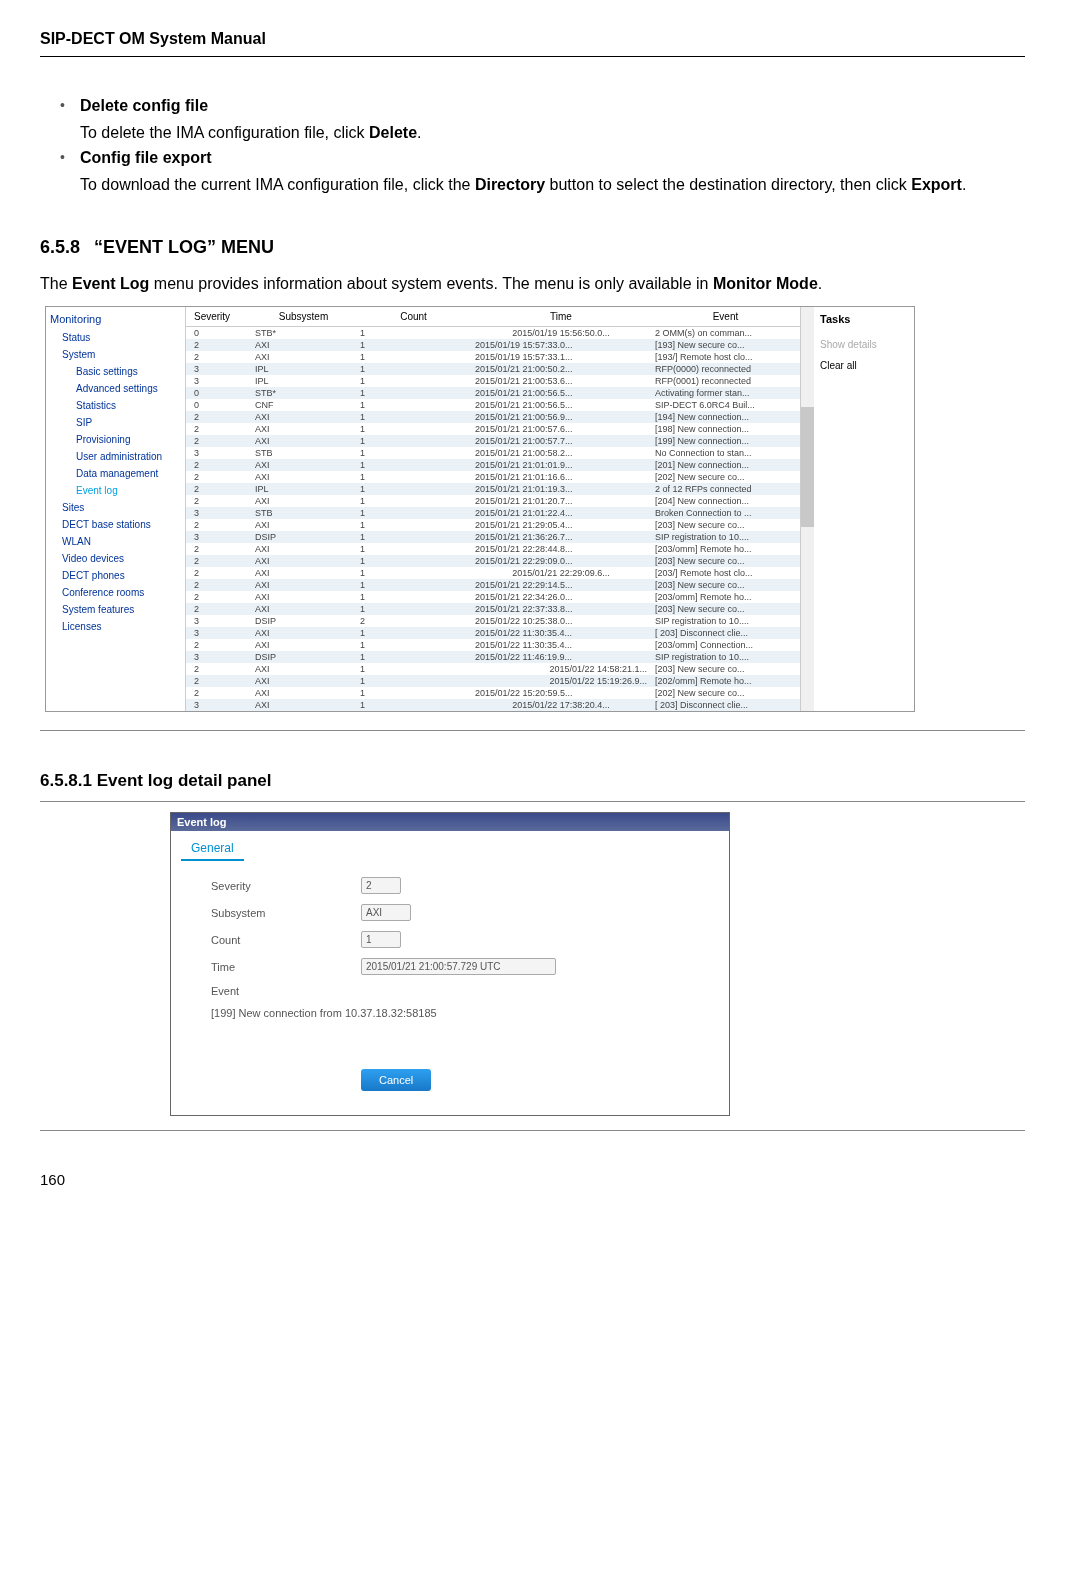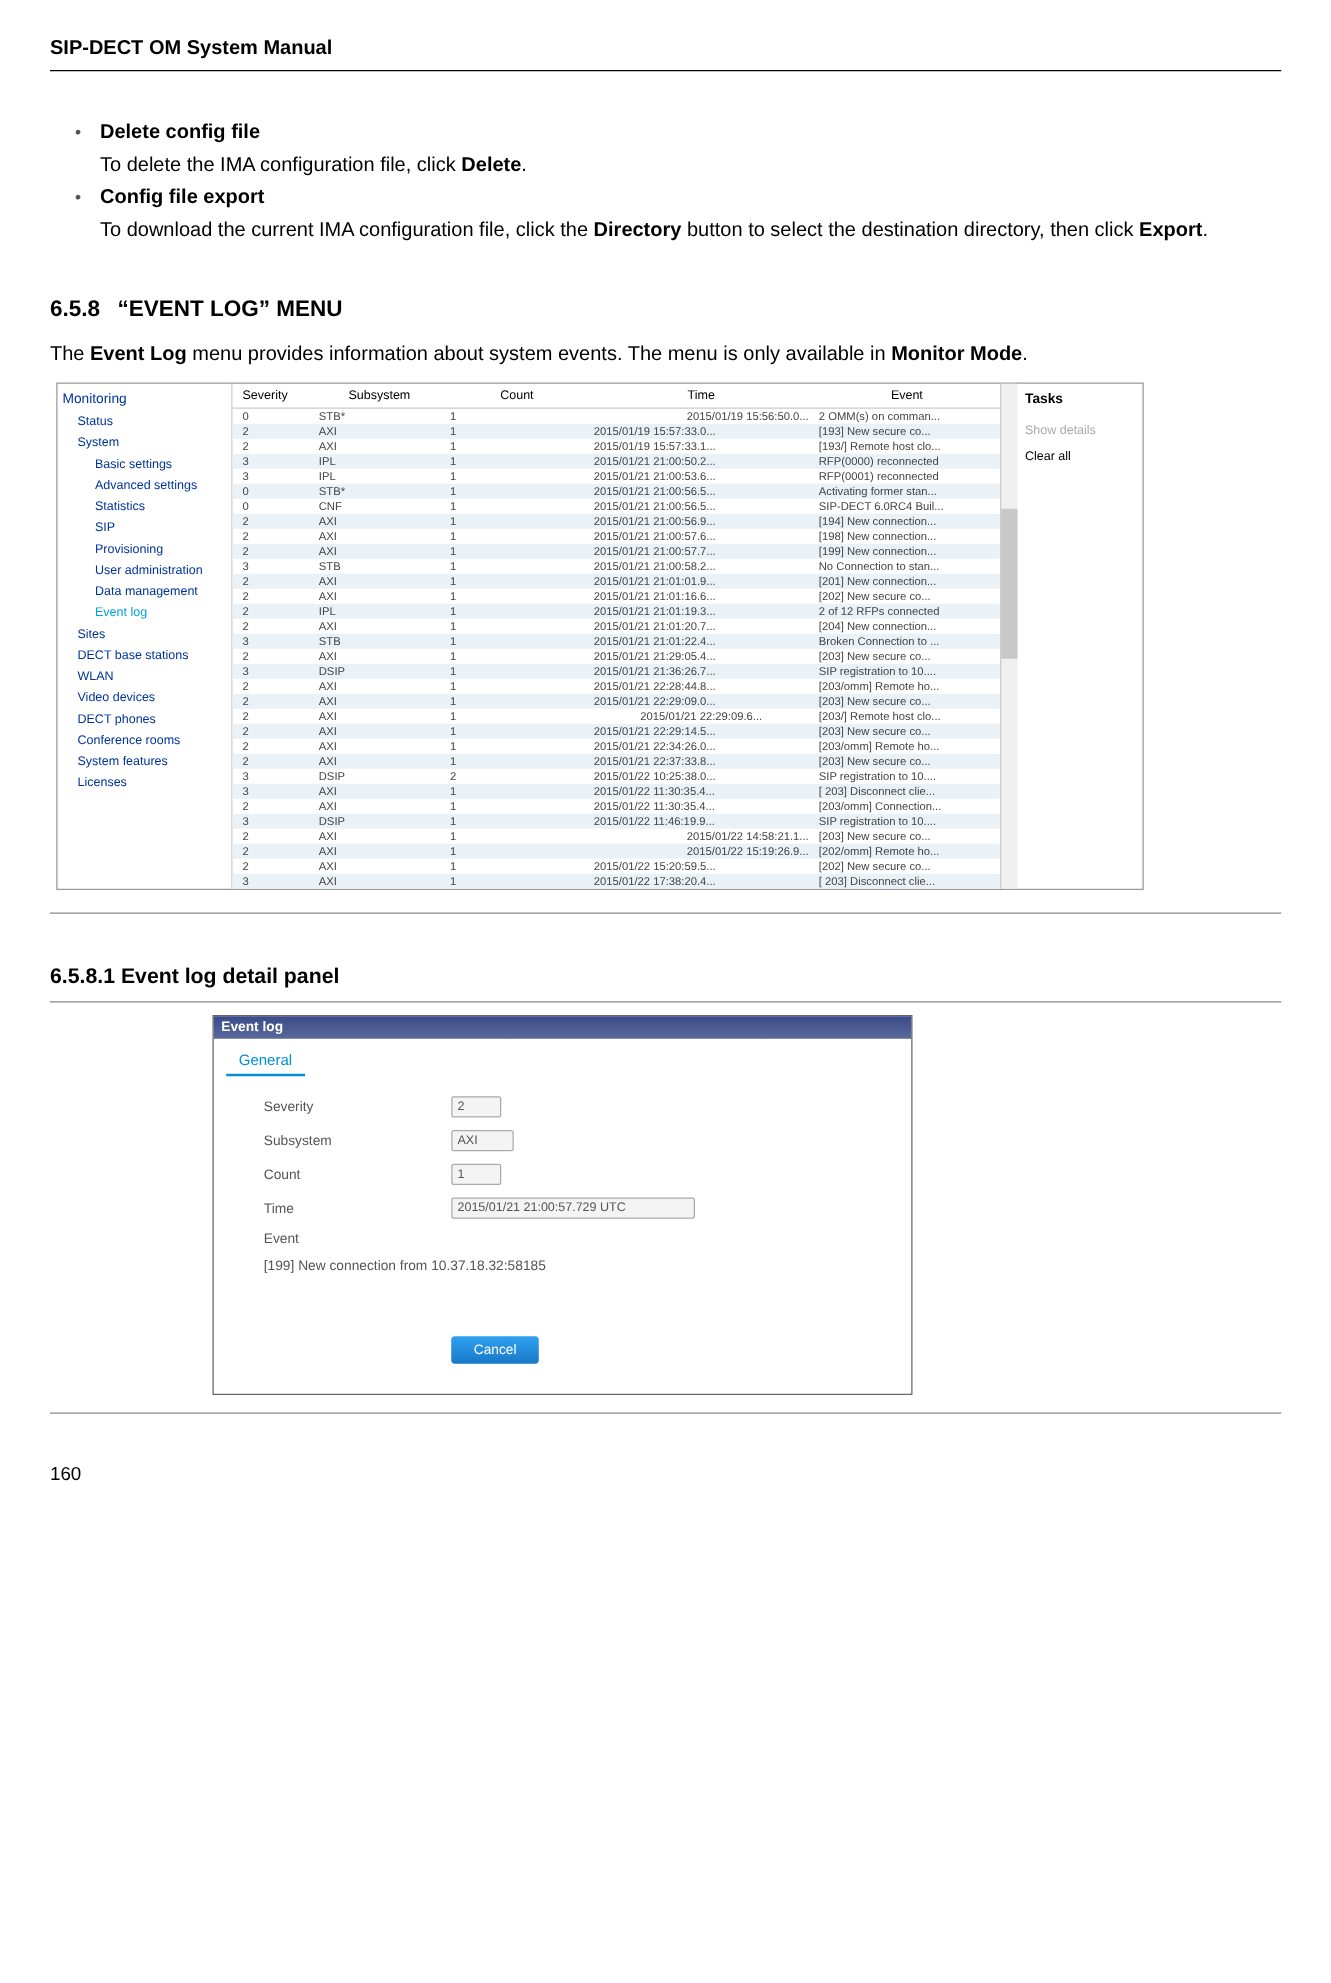--- a/index.html
+++ b/index.html
@@ -121,21 +121,21 @@
         <div class="col-sub">Subsystem</div>
         <div class="col-cnt">Count</div>
         <div class="col-time">Time</div>
         <div class="col-evt">Event</div>
       </div>
       <div id="log-rows">
           <div class="log-row">
             <div class="col-sev" style="text-align:left">0</div>
             <div class="col-sub" style="text-align:left">STB*</div>
             <div class="col-cnt" style="text-align:left">1</div>
-            <div class="col-time" style="text-align:right">2015/01/19 15:56:50.0...</div>
+            <div class="col-time" style="text-align:center">2015/01/19 15:56:50.0...</div>
             <div class="col-evt" style="text-align:left">2 OMM(s) on comman...</div>
           </div>
           <div class="log-row">
             <div class="col-sev" style="text-align:left">2</div>
             <div class="col-sub" style="text-align:left">AXI</div>
             <div class="col-cnt" style="text-align:left">1</div>
             <div class="col-time" style="text-align:left">2015/01/19 15:57:33.0...</div>
             <div class="col-evt" style="text-align:left">[193] New secure co...</div>
           </div>
           <div class="log-row">
@@ -338,21 +338,21 @@
             <div class="col-sev" style="text-align:left">2</div>
             <div class="col-sub" style="text-align:left">AXI</div>
             <div class="col-cnt" style="text-align:left">1</div>
             <div class="col-time" style="text-align:left">2015/01/22 15:20:59.5...</div>
             <div class="col-evt" style="text-align:left">[202] New secure co...</div>
           </div>
           <div class="log-row">
             <div class="col-sev" style="text-align:left">3</div>
             <div class="col-sub" style="text-align:left">AXI</div>
             <div class="col-cnt" style="text-align:left">1</div>
-            <div class="col-time" style="text-align:left">2015/01/22 17:38:20.4...</div>
+            <div class="col-time" style="text-align:center">2015/01/22 17:38:20.4...</div>
             <div class="col-evt" style="text-align:left">[  203] Disconnect clie...</div>
           </div>
         </div>
     </div>
     <div class="log-scroll">
         <div class="log-scroll-thumb"></div>
       </div>
     <div class="tasks">
       <div class="tasks-heading">Tasks</div>
       <a class="task-link-disabled">Show details</a>

